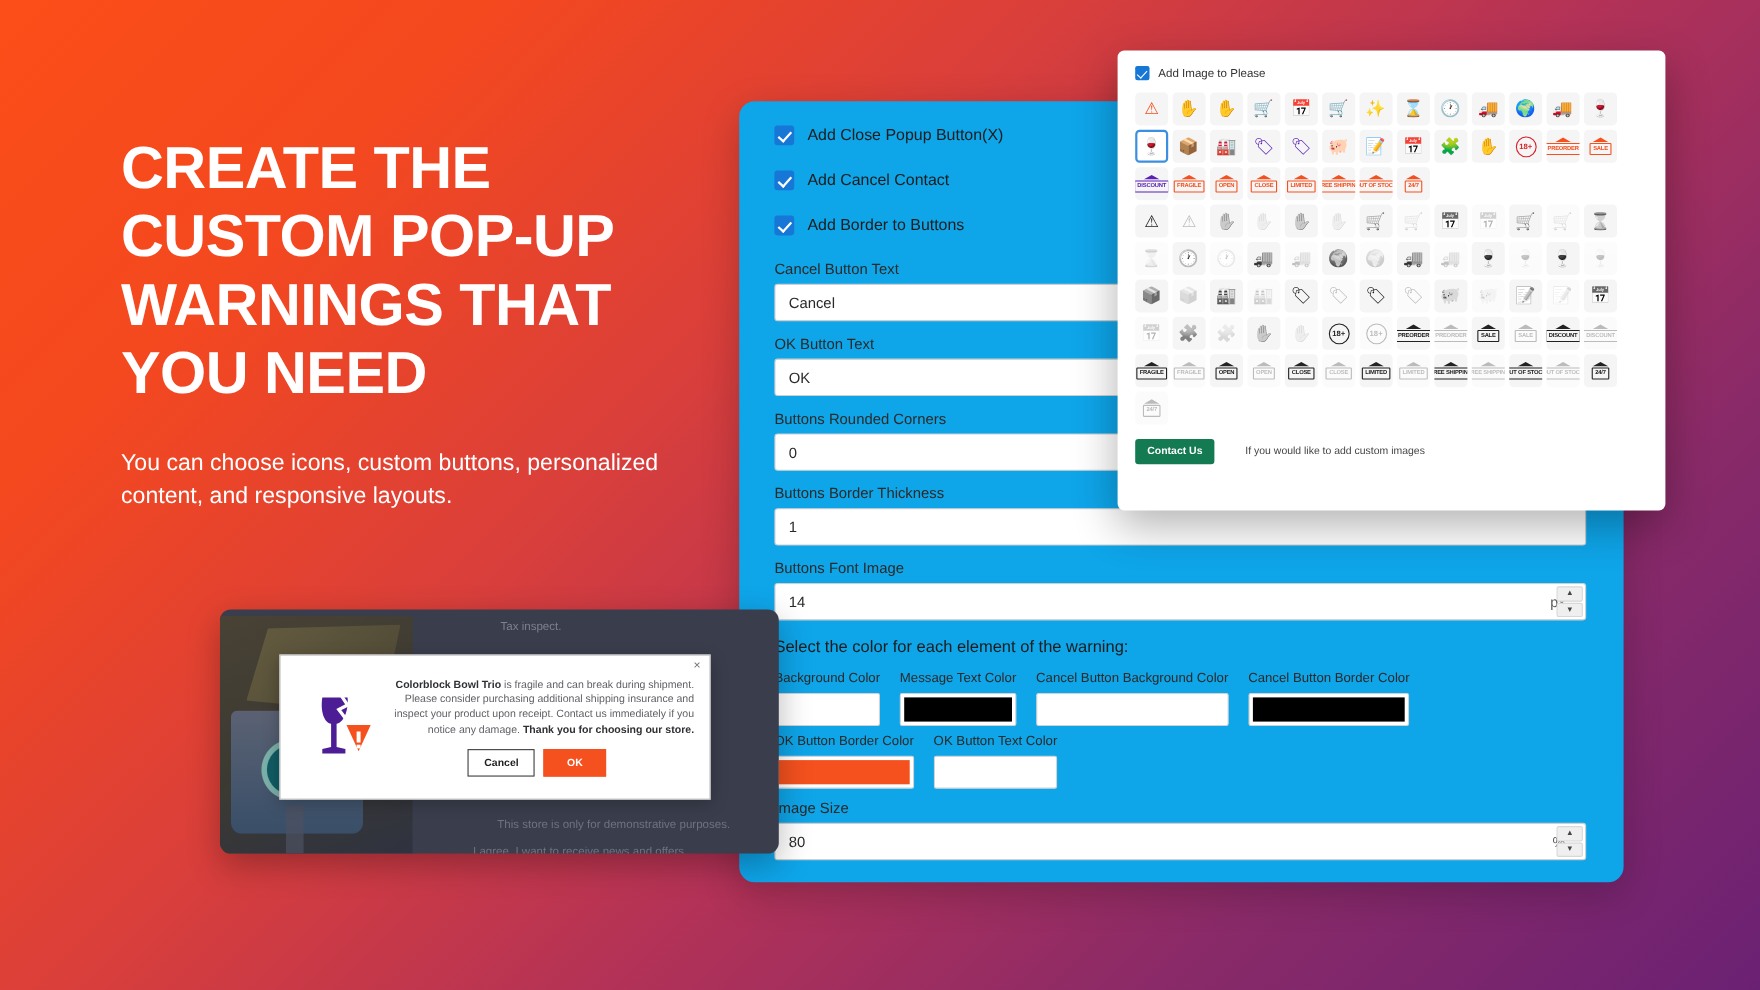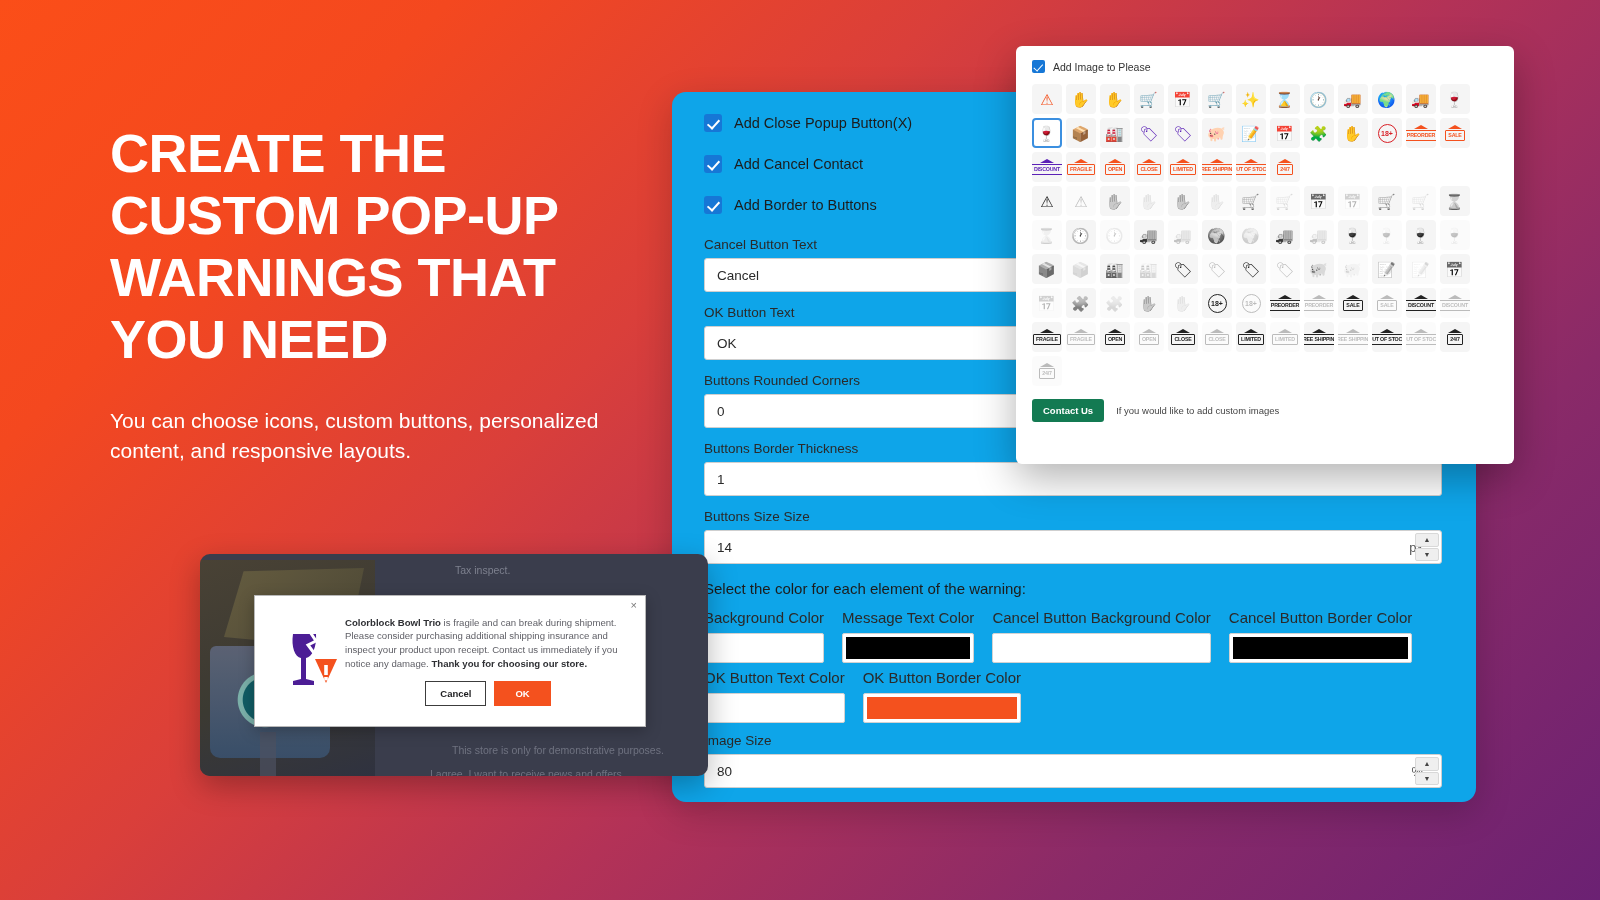--- a/index.html
+++ b/index.html
@@ -57,21 +57,21 @@
   .spin div {
     flex: 1; background: #efefef; border: 1px solid #d8d8d8; border-radius: 2px;
     display: flex; align-items: center; justify-content: center;
     font-size: 7px; color: #444; line-height: 1;
   }
 
   .sec-title { font-size: 15px; color: #1c1c1c; margin: 16px 0 12px; font-weight: 400; }
 
   .color-row { display: flex; gap: 18px; margin-bottom: 6px; }
   .color-item { }
-  .color-cap { font-size: 15px; color: #2a2a2a; margin-bottom: 7px; white-space: nowrap; }
+  .color-cap { font-size: 12px; color: #2a2a2a; margin-bottom: 7px; white-space: nowrap; }
   .sw {
     height: 30px; border: 1px solid #d2d2d2; border-radius: 2px;
     padding: 3px; background: #fff;
   }
   .sw > i { display: block; width: 100%; height: 100%; }
 
   
   .icon-panel {
     position: absolute; left: 1016px; top: 46px; width: 498px; height: 418px;
     background: #fff; border-radius: 6px;
@@ -93,21 +93,21 @@
   .icon-cell.sel { background: #fff; border: 2px solid #3b8fe0; }
   .icon-cell.faded { opacity: .30; }
   .sign {
     font-size: 5.3px; font-weight: 700; letter-spacing: -.2px;
     padding: 1.5px 2px; border-radius: 1px; border: 1px solid currentColor;
     line-height: 1; white-space: nowrap; transform: scale(1);
   }
   .sign-wrap { display: flex; flex-direction: column; align-items: center; }
   .sign-rope { width: 0; height: 0; border-left: 7px solid transparent; border-right: 7px solid transparent; border-bottom: 4px solid currentColor; margin-bottom: 1px; }
 
-  .ip-foot { display: flex; align-items: center; gap: 12px; margin-top: 13px; }
+  .ip-foot { display: flex; align-items: center; gap: 28px; margin-top: 13px; }
   .btn-contact {
     background: #137a52; color: #fff; font-size: 9.5px; font-weight: 600;
     padding: 6px 11px; border-radius: 3px; border: none;
   }
   .ip-foot .note { font-size: 9.5px; color: #444; }
 
   
   .store {
     position: absolute; left: 200px; top: 554px; width: 508px; height: 222px;
     background: #3a3d4c; border-radius: 10px; overflow: hidden;
@@ -152,21 +152,21 @@
     background: #fff; border: 1px solid #b8b8b8;
     box-shadow: 0 4px 14px rgba(0,0,0,.25);
     display: flex; align-items: center; padding: 8px 14px 8px 22px;
   }
   .popup-x {
     position: absolute; right: 8px; top: 4px; font-size: 11px; color: #777; line-height: 1;
   }
   .popup-ico { width: 64px; flex: 0 0 64px; display: flex; align-items: center; justify-content: center; }
   .popup-body { flex: 1; padding-left: 4px; }
   .popup-msg {
-    font-size: 9.6px; line-height: 1.42; color: #5f5f66; text-align: left;
+    font-size: 9.6px; line-height: 1.42; color: #5f5f66; text-align: right;
   }
   .popup-msg b { color: #2f3034; font-weight: 700; }
   .popup-btns { display: flex; gap: 8px; justify-content: center; margin-top: 11px; }
   .btn-cancel {
     font-size: 9.5px; font-weight: 700; color: #1d1d1f; background: #fff;
     border: 1px solid #3c3c3c; padding: 6px 14px;
   }
   .btn-ok {
     font-size: 9.5px; font-weight: 700; color: #fff; background: #f4511e;
     border: 1px solid #f4511e; padding: 6px 20px;
@@ -214,21 +214,21 @@
           <span>0</span>
         </div>
       </div>
       <div class="field">
         <div class="field-lbl">Buttons Border Thickness</div>
         <div class="inp">
           <span>1</span>
         </div>
       </div>
       <div class="field">
-        <div class="field-lbl">Buttons Size Size</div>
+        <div class="field-lbl">Buttons Font Image</div>
         <div class="inp">
           <span>14</span>
           <span class="unit">px</span>
           <span class="spin">
             <div>▲</div>
             <div>▼</div>
           </span>
         </div>
       </div>
     </div>
@@ -255,29 +255,29 @@
       </div>
       <div class="color-item">
         <div class="color-cap">Cancel Button Border Color</div>
         <div class="sw">
           <i style="background:#000000"></i>
         </div>
       </div>
     </div>
   <div class="color-row" id="color-row-2">
       <div class="color-item">
+        <div class="color-cap">OK Button Border Color</div>
+        <div class="sw">
+          <i style="background:#f4511e"></i>
+        </div>
+      </div>
+      <div class="color-item">
         <div class="color-cap">OK Button Text Color</div>
         <div class="sw">
           <i style="background:#ffffff"></i>
-        </div>
-      </div>
-      <div class="color-item">
-        <div class="color-cap">OK Button Border Color</div>
-        <div class="sw">
-          <i style="background:#f4511e"></i>
         </div>
       </div>
     </div>
 
   <div class="field" style="margin-top:10px;">
     <div class="field-lbl">Image Size</div>
     <div class="inp">
       <span>80</span>
       <span class="unit">%</span>
       <span class="spin">

